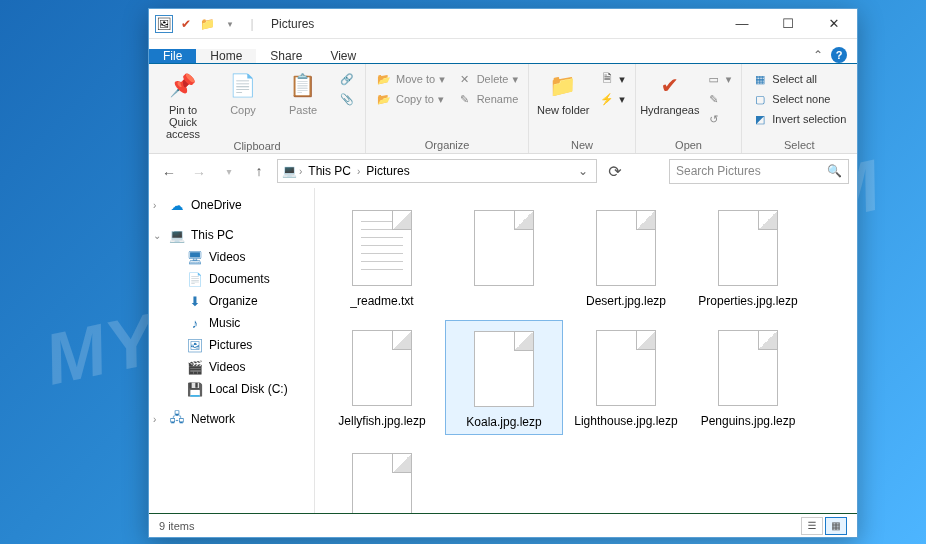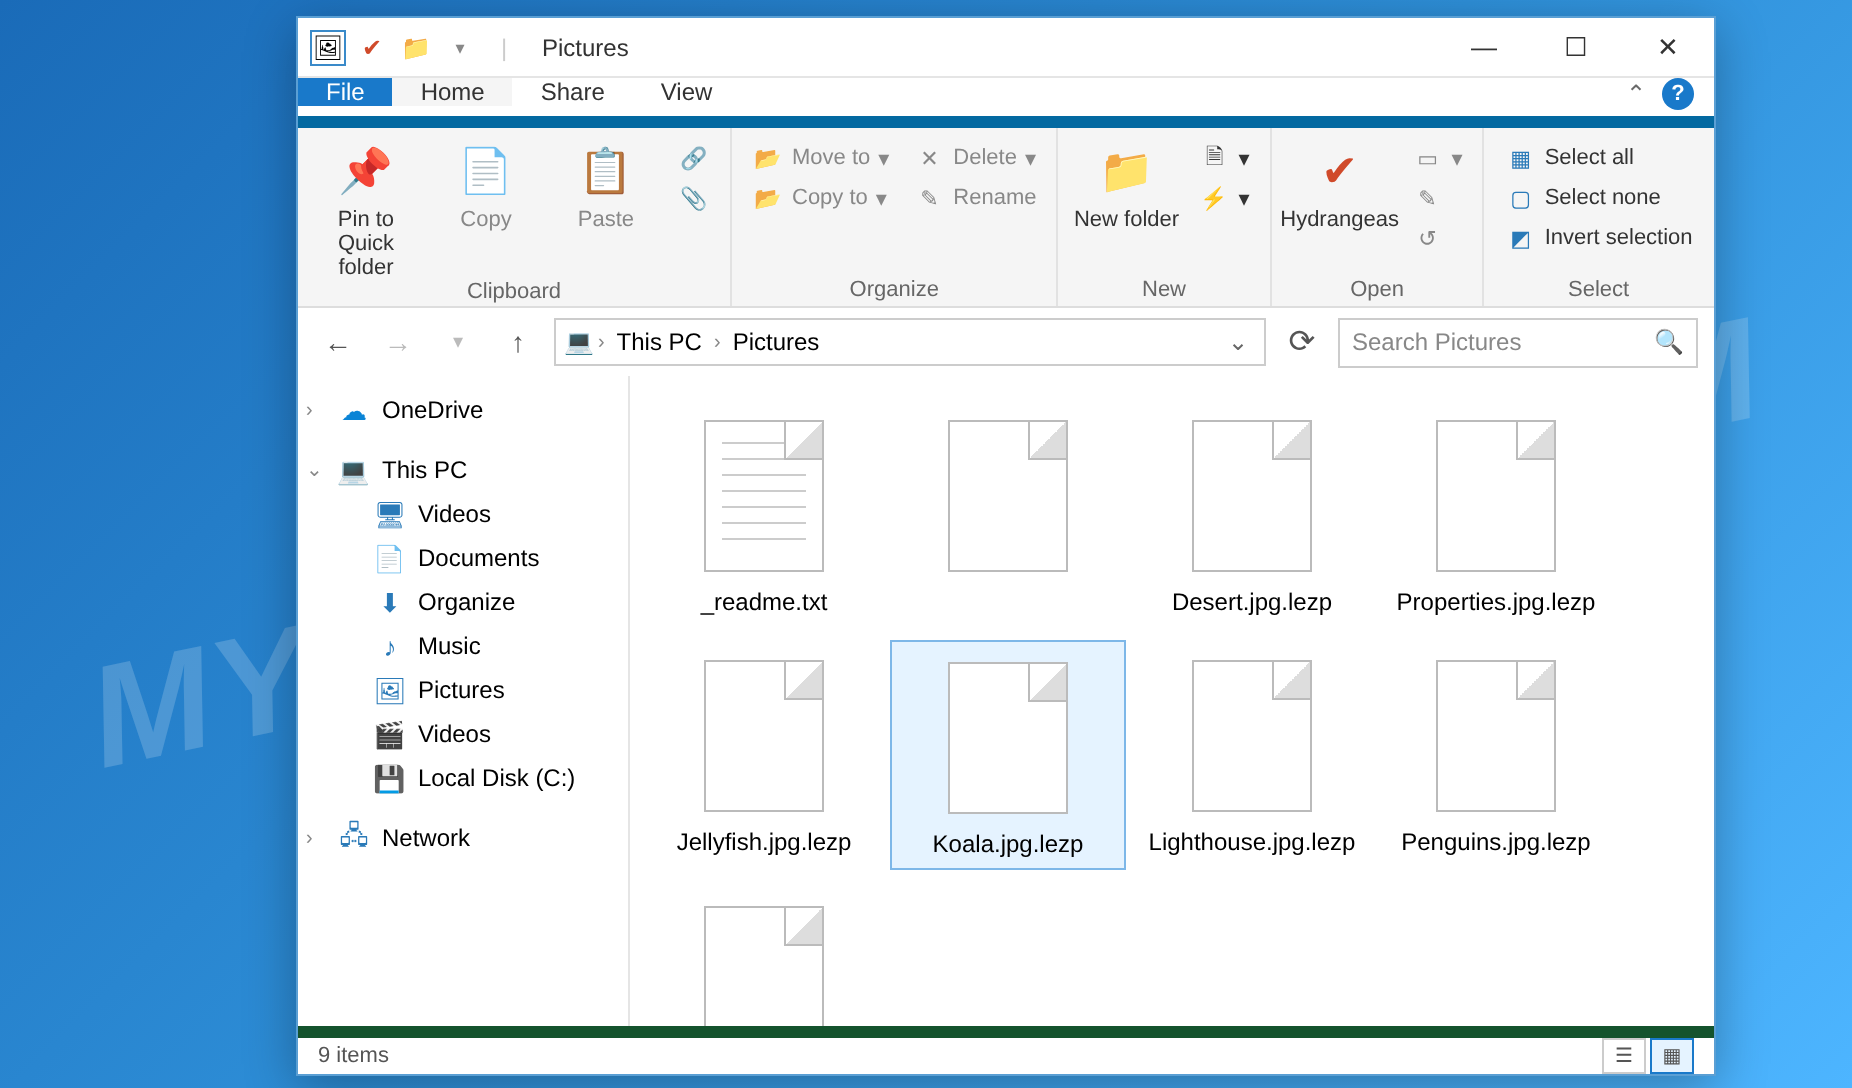--- a/index.html
+++ b/index.html
@@ -4,21 +4,21 @@
 <style>
 * { box-sizing: border-box; margin: 0; padding: 0; font-family: "Segoe UI", Tahoma, sans-serif; }
 body { background: linear-gradient(135deg, #1a6bb8 0%, #2e8fd8 50%, #4db5ff 100%); width: 926px; height: 544px; overflow: hidden; position: relative; }
 .window { position: absolute; left: 148px; top: 8px; width: 710px; height: 530px; background: #fff; border: 1px solid #5a9fd4; box-shadow: 0 6px 24px rgba(0,0,0,0.3); display: flex; flex-direction: column; }
 .titlebar { height: 30px; background: #fff; display: flex; align-items: center; padding-left: 6px; border-bottom: 1px solid #e5e5e5; }
 .titlebar .qat { display: flex; gap: 4px; align-items: center; }
 .titlebar .qat span { width: 18px; height: 18px; display: inline-flex; align-items: center; justify-content: center; font-size: 12px; }
 .titlebar .title { margin-left: 10px; font-size: 12px; color: #333; }
 .titlebar .winbtns { margin-left: auto; display: flex; }
 .titlebar .winbtn { width: 46px; height: 30px; display: flex; align-items: center; justify-content: center; font-size: 13px; color: #333; }
-.tabs { height: 25px; display: flex; align-items: flex-start; background: #fff; border-bottom: 6px solid #0369a1; font-size: 12px; }
+.tabs { height: 25px; display: flex; align-items: flex-end; background: #fff; border-bottom: 1px solid #0369a1; font-size: 12px; }
 .tab { padding: 0 14px; display: flex; align-items: center; color: #333; cursor: pointer; }
 .tab.file { background: #1979ca; color: #fff; }
 .tab.active { background: #f5f5f5; }
 .tab-help { margin-left: auto; display: flex; align-items: center; padding-right: 10px; gap: 8px; color: #6a6a6a; }
 .help-circle { width: 16px; height: 16px; border-radius: 50%; background: #1979ca; color: #fff; display: flex; align-items: center; justify-content: center; font-size: 11px; font-weight: bold; }
 .ribbon { height: 90px; background: #f5f5f5; border-bottom: 1px solid #ddd; display: flex; font-size: 11px; color: #444; }
 .rgroup { border-right: 1px solid #e2e2e2; display: flex; flex-direction: column; padding: 2px 6px 0; }
 .rgroup .items { flex: 1; display: flex; align-items: flex-start; gap: 4px; padding-top: 4px; }
 .rgroup .glabel { text-align: center; font-size: 11px; color: #666; padding-bottom: 2px; }
 .bigbtn { display: flex; flex-direction: column; align-items: center; width: 56px; text-align: center; gap: 2px; color: #888; }
@@ -29,38 +29,38 @@
 .smallbtn.en { color: #333; }
 .smallbtn .ico { width: 16px; height: 16px; display: inline-flex; align-items: center; justify-content: center; }
 .addrbar { height: 34px; display: flex; align-items: center; padding: 4px 8px; gap: 6px; }
 .navbtn { width: 24px; height: 24px; display: flex; align-items: center; justify-content: center; color: #555; font-size: 14px; }
 .navbtn.dis { color: #bbb; }
 .crumb { flex: 1; height: 24px; border: 1px solid #ccc; display: flex; align-items: center; padding: 0 4px; font-size: 12px; gap: 2px; }
 .crumb .seg { padding: 0 4px; }
 .crumb .sep { color: #888; font-size: 10px; }
 .crumb .drop { margin-left: auto; color: #666; padding: 0 4px; }
 .refresh { width: 24px; height: 24px; display: flex; align-items: center; justify-content: center; color: #555; }
-.search { width: 180px; height: 25px; border: 1px solid #ccc; display: flex; align-items: center; padding: 0 6px; color: #888; font-size: 12px; }
+.search { width: 180px; height: 25px; border: 1px solid #ccc; display: flex; align-items: center; padding: 0 6px; color: #888; font-size: 12px; margin-left: 36px; }
 .search .mag { margin-left: auto; }
 .body { flex: 1; display: flex; overflow: hidden; }
 .nav { width: 166px; border-right: 1px solid #e5e5e5; padding: 6px 0; font-size: 12px; overflow-y: auto; position: relative; }
 .navitem { display: flex; align-items: center; gap: 6px; padding: 3px 8px 3px 20px; cursor: pointer; }
 .navitem.child { padding-left: 38px; }
 .navitem .ico { width: 16px; height: 16px; display: inline-flex; align-items: center; justify-content: center; font-size: 13px; }
 .navitem .exp { position: absolute; left: 4px; width: 12px; color: #888; font-size: 10px; }
 .content { flex: 1; padding: 12px 8px; overflow: auto; }
 .filegrid { display: flex; flex-wrap: wrap; gap: 8px 4px; }
 .fileitem { width: 118px; display: flex; flex-direction: column; align-items: center; padding: 4px; font-size: 12px; text-align: center; }
 .fileitem.sel { border: 1px solid #7db7e8; background: #e5f3ff; }
 .fileico { width: 72px; height: 88px; display: flex; align-items: center; justify-content: center; position: relative; }
 .page { width: 60px; height: 76px; background: #fff; border: 1px solid #bbb; position: relative; }
 .page::after { content: ""; position: absolute; top: 0; right: 0; width: 18px; height: 18px; background: linear-gradient(135deg, #fff 0 50%, #ddd 50% 100%); border-left: 1px solid #bbb; border-bottom: 1px solid #bbb; }
 .page.txt::before { content: ""; position: absolute; left: 8px; right: 8px; top: 10px; bottom: 10px; background: repeating-linear-gradient(#ccc 0 1px, transparent 1px 8px); }
 .fname { margin-top: 2px; line-height: 1.2; word-break: break-word; max-height: 30px; overflow: hidden; }
-.status { height: 24px; border-top: 6px solid #14532d; display: flex; align-items: center; padding: 0 10px; font-size: 11px; color: #555; }
+.status { height: 24px; border-top: 1px solid #14532d; display: flex; align-items: center; padding: 0 10px; font-size: 11px; color: #555; }
 .status .views { margin-left: auto; display: flex; gap: 2px; }
 .status .vbtn { width: 22px; height: 18px; border: 1px solid #ccc; display: flex; align-items: center; justify-content: center; font-size: 10px; }
 .status .vbtn.active { border-color: #1979ca; background: #e5f3ff; }
 .watermark { position: absolute; inset: 0; pointer-events: none; display: flex; align-items: center; justify-content: center; font-size: 72px; font-weight: bold; color: rgba(255,255,255,0.18); transform: rotate(-12deg); letter-spacing: 2px; font-style: italic; }
 </style>
 </head>
 <body>
 
 <div class="watermark">MYANTISPYWARE.COM</div>
 
@@ -90,21 +90,21 @@
       <span style="font-size:12px">⌃</span>
       <span class="help-circle">?</span>
     </div>
   </div>
 
   <div class="ribbon">
     <div class="rgroup">
       <div class="items">
         <div class="bigbtn en">
           <div class="ico">📌</div>
-          <div>Pin to Quick folder</div>
+          <div>Pin to Quick access</div>
         </div>
         <div class="bigbtn">
           <div class="ico">📄</div>
           <div>Copy</div>
         </div>
         <div class="bigbtn">
           <div class="ico">📋</div>
           <div>Paste</div>
         </div>
         <div class="smallcol">

